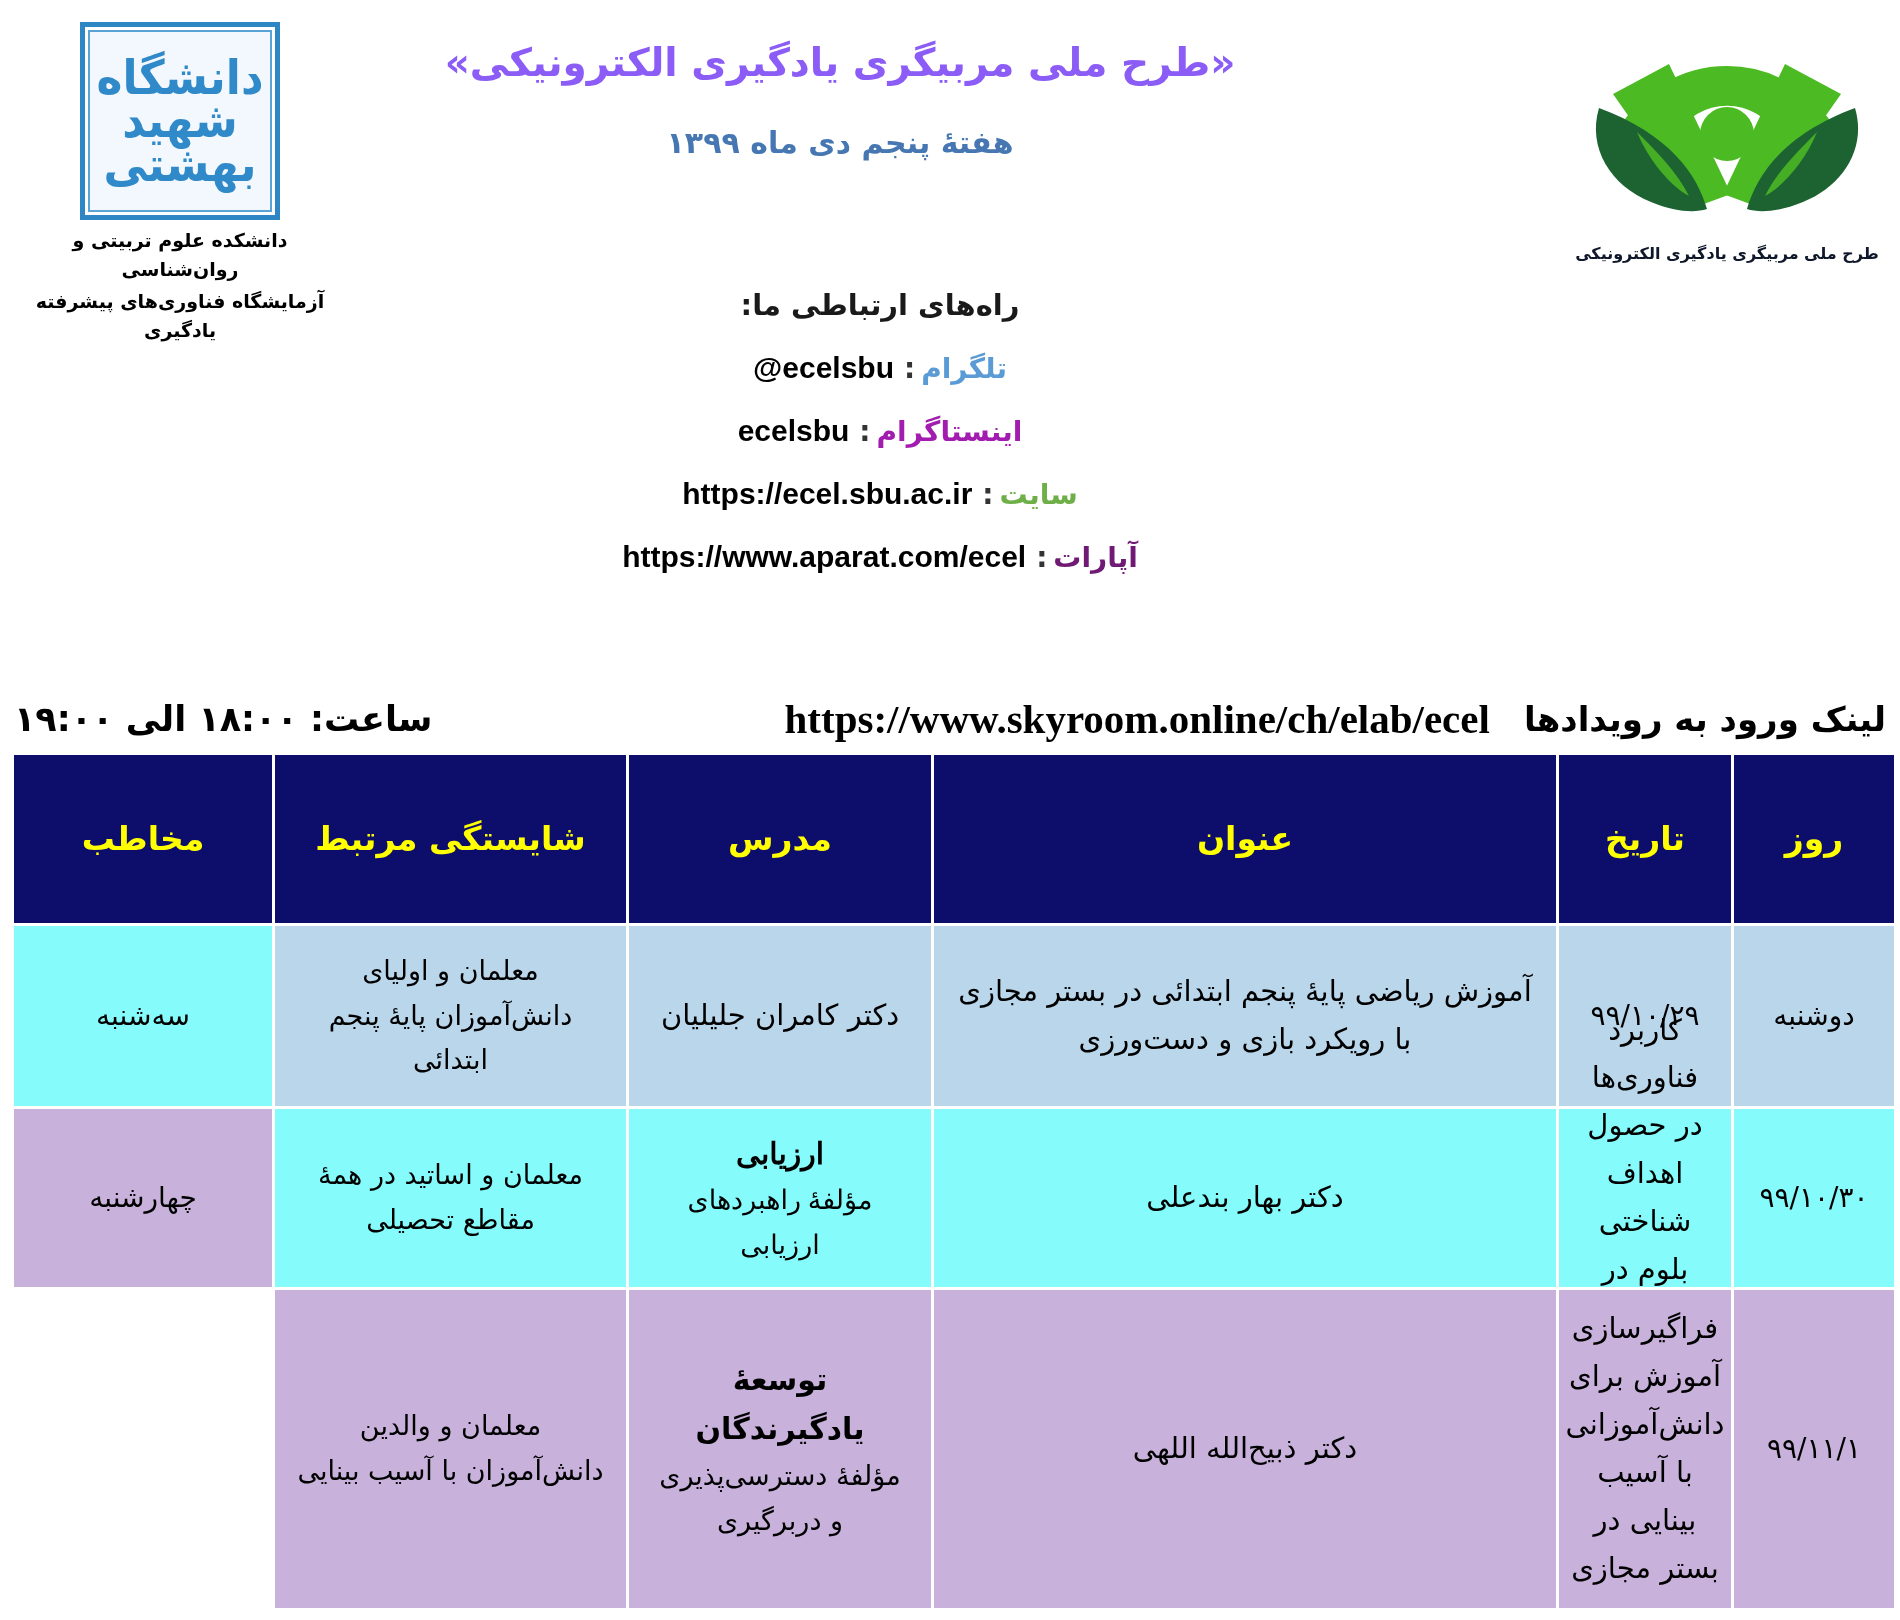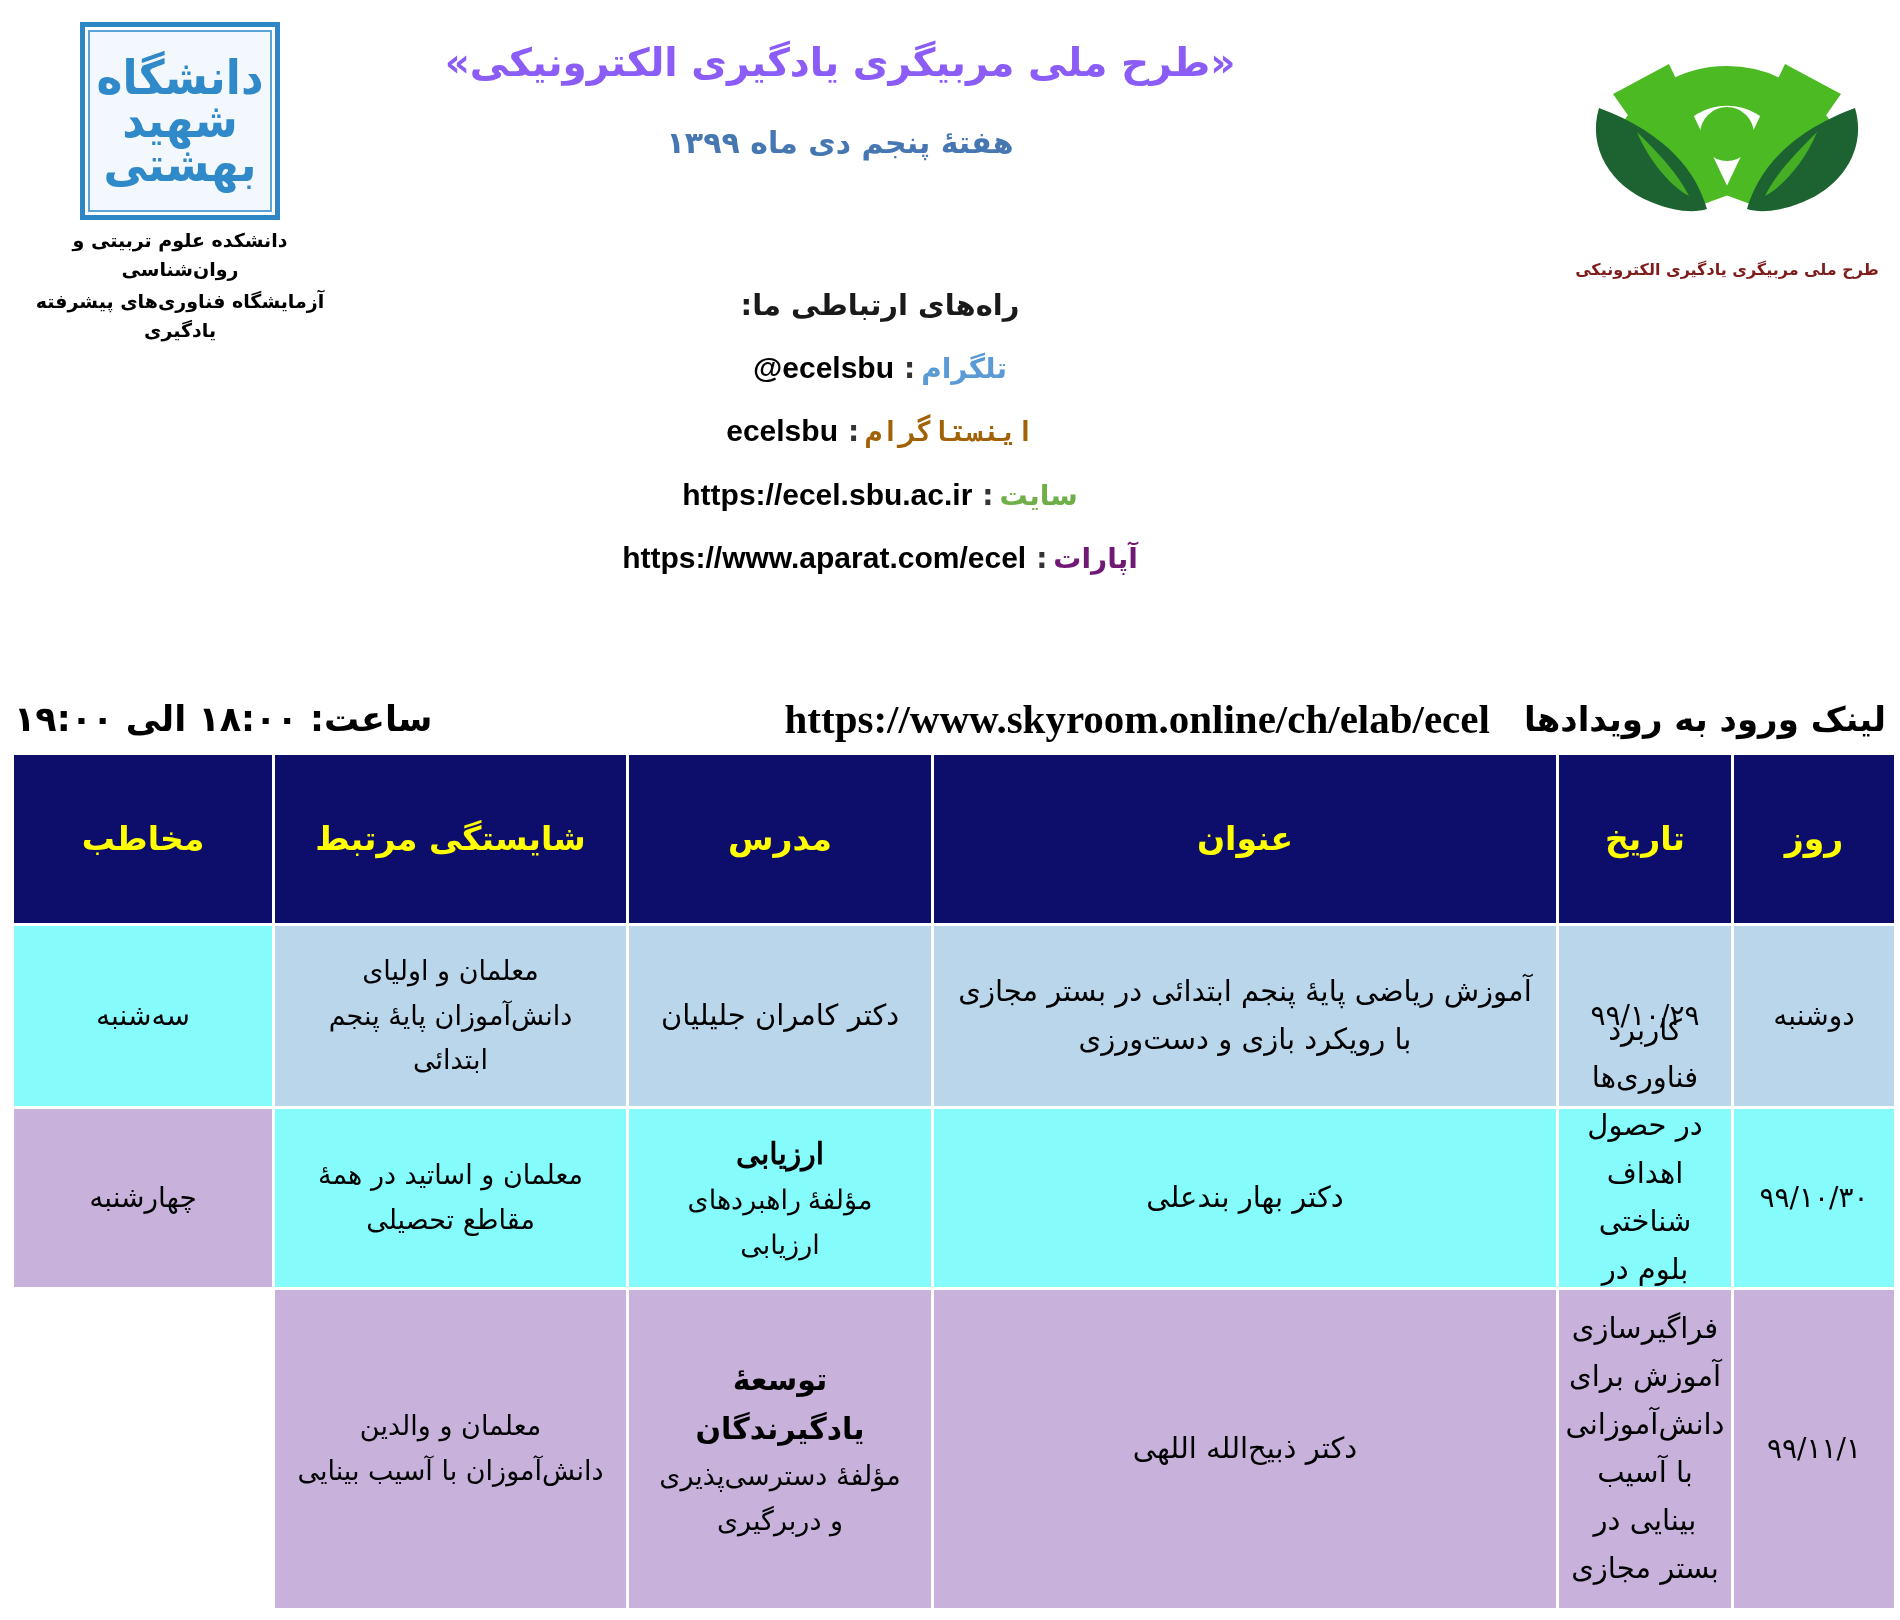--- a/index.html
+++ b/index.html
@@ -16,21 +16,21 @@
   .uni-caption{color:#000;font-weight:bold;font-size:19px;line-height:1.55;margin-top:6px;direction:rtl;}
   .uni-caption.second{margin-top:2px;}
 
   
   .title-block{position:absolute;left:0;top:0;width:1680px;text-align:center;direction:rtl;}
   .main-title{margin:0;padding-top:40px;font-size:39px;font-weight:bold;color:#8b5cf6;}
   .subtitle{margin-top:40px;font-size:30px;font-weight:bold;color:#4677b2;}
 
   
   .program-block{position:absolute;right:18px;top:12px;width:310px;text-align:center;}
-  .program-caption{color:#7f1d1d;font-weight:bold;font-size:16px;margin-top:16px;direction:rtl;}
+  .program-caption{color:#0f172a;font-weight:bold;font-size:16px;margin-top:0px;direction:rtl;}
 
   
   .contact{position:absolute;left:0;top:288px;width:1760px;text-align:center;direction:rtl;}
   .contact-heading{font-size:29px;font-weight:bold;color:#1a1a1a;}
   .contact-line{margin-top:29px;font-size:28px;direction:rtl;}
   .clabel{font-weight:bold;font-size:28px;}
   .colon{color:#333;font-weight:bold;margin:0 6px 0 10px;}
   .cvalue{font-weight:bold;color:#000;direction:ltr;unicode-bidi:embed;
     font-family:"Liberation Sans","DejaVu Sans",sans-serif;font-size:30px;}
 
@@ -98,21 +98,21 @@
   </div>
 
   <div class="contact">
     <div class="contact-heading">راه‌های ارتباطی ما:</div>
 
     <div class="contact-line">
       <span class="clabel" style="color: rgb(91, 155, 213);">تلگرام</span><span class="colon">:</span><span class="cvalue">@ecelsbu</span>
     </div>
 
     <div class="contact-line">
-      <span class="clabel" style="color: #a16207; font-family: Liberation Mono, monospace;">اینستاگرام</span><span class="colon">:</span><span class="cvalue">ecelsbu</span>
+      <span class="clabel" style="color: #a21caf;">اینستاگرام</span><span class="colon">:</span><span class="cvalue">ecelsbu</span>
     </div>
 
     <div class="contact-line">
       <span class="clabel" style="color: rgb(111, 175, 71);">سایت</span><span class="colon">:</span><span class="cvalue">https://ecel.sbu.ac.ir</span>
     </div>
 
     <div class="contact-line">
       <span class="clabel" style="color: #701a75;">آپارات</span><span class="colon">:</span><span class="cvalue">https://www.aparat.com/ecel</span>
     </div>
   </div>

